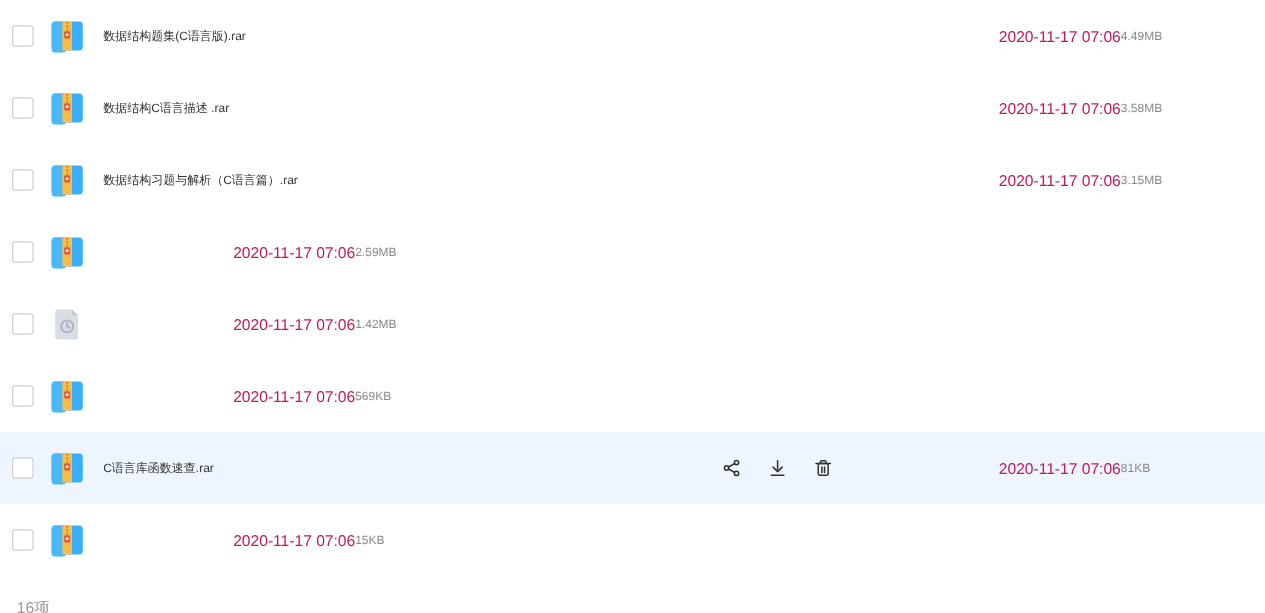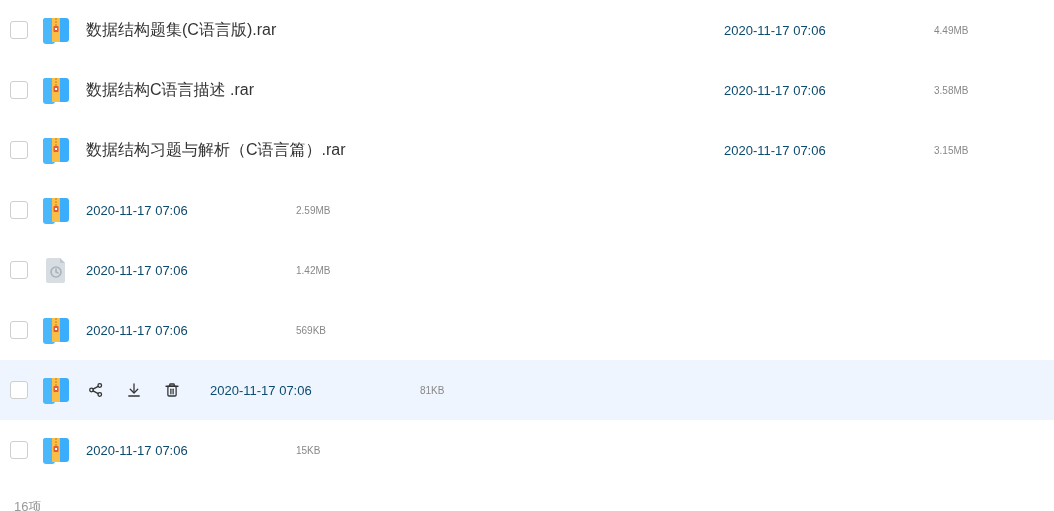--- a/index.html
+++ b/index.html
@@ -43,21 +43,21 @@
       height: 28px;
       margin-right: 16px;
       flex-shrink: 0;
       display: flex;
       align-items: center;
       justify-content: center;
     }
     .file-name {
       flex: 1;
       color: #333;
-      font-size: 16px;
+      font-size: 10px;
       white-space: nowrap;
       overflow: hidden;
       text-overflow: ellipsis;
     }
     .row-actions {
       display: none;
       align-items: center;
       gap: 18px;
       margin-right: 28px;
     }
@@ -68,23 +68,23 @@
       width: 20px;
       height: 20px;
       display: flex;
       align-items: center;
       justify-content: center;
       color: #333;
       cursor: pointer;
     }
     .file-date {
       width: 210px;
-      color: #0c4a6e;
+      color: #be185d;
       font-size: 13px;
-      text-align: left;
+      text-align: right;
       flex-shrink: 0;
     }
     .file-size {
       width: 110px;
       color: #888;
       font-size: 10px;
       text-align: left;
       flex-shrink: 0;
     }
     .footer {
@@ -193,20 +193,21 @@
       <div class="file-icon">
         <svg viewBox="0 0 28 28" width="28" height="28">
     <rect x="1" y="2" width="26" height="24" rx="3" fill="#3aaefc"></rect>
     <rect x="1" y="2" width="12" height="26" rx="3" fill="#4bb8fc"></rect>
     <rect x="10" y="2" width="8" height="24" fill="#fbbd46"></rect>
     <rect x="11.5" y="10" width="5" height="6" rx="1" fill="#e65a3c"></rect>
     <rect x="13" y="12" width="2" height="2" fill="#fff"></rect>
     <line x1="14" y1="2" x2="14" y2="10" stroke="#c78a1e" stroke-width="1.2" stroke-dasharray="2 1"></line>
   </svg>
       </div>
+      <div class="file-name">C语言库函数速查.rar</div>
       <div class="row-actions">
         <div class="action-btn">
           <svg viewBox="0 0 24 24" width="18" height="18" fill="none" stroke="#333" stroke-width="1.7" stroke-linecap="round" stroke-linejoin="round">
     <circle cx="6" cy="12" r="2.4"></circle>
     <circle cx="17" cy="6" r="2.4"></circle>
     <circle cx="17" cy="18" r="2.4"></circle>
     <line x1="8.1" y1="10.9" x2="14.9" y2="7.1"></line>
     <line x1="8.1" y1="13.1" x2="14.9" y2="16.9"></line>
   </svg>
         </div>

